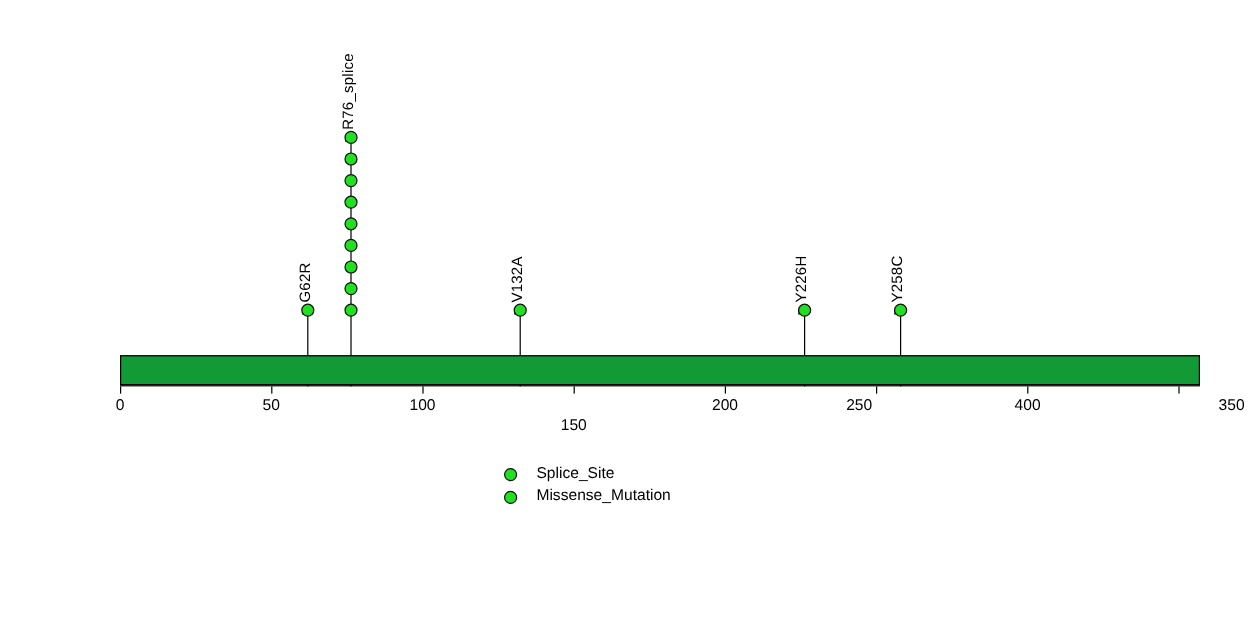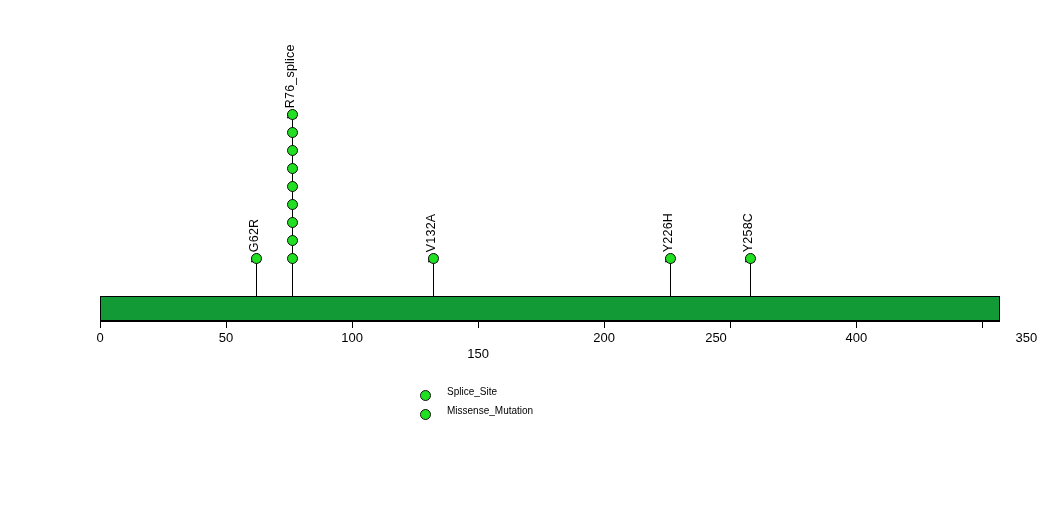--- a/index.html
+++ b/index.html
@@ -86,21 +86,21 @@
     width: 11px;
     height: 11px;
     border-radius: 50%;
     border: 1px solid #111111;
     box-sizing: border-box;
   }
   .legend-text {
     position: absolute;
     left: 27px;
     top: 0;
-    font-size: 10px;
+    font-size: 13px;
     color: #000000;
     white-space: nowrap;
   }
 </style>
 </head>
 <body>
 
 <div id="canvas">
 
   <div id="mut-labels">

